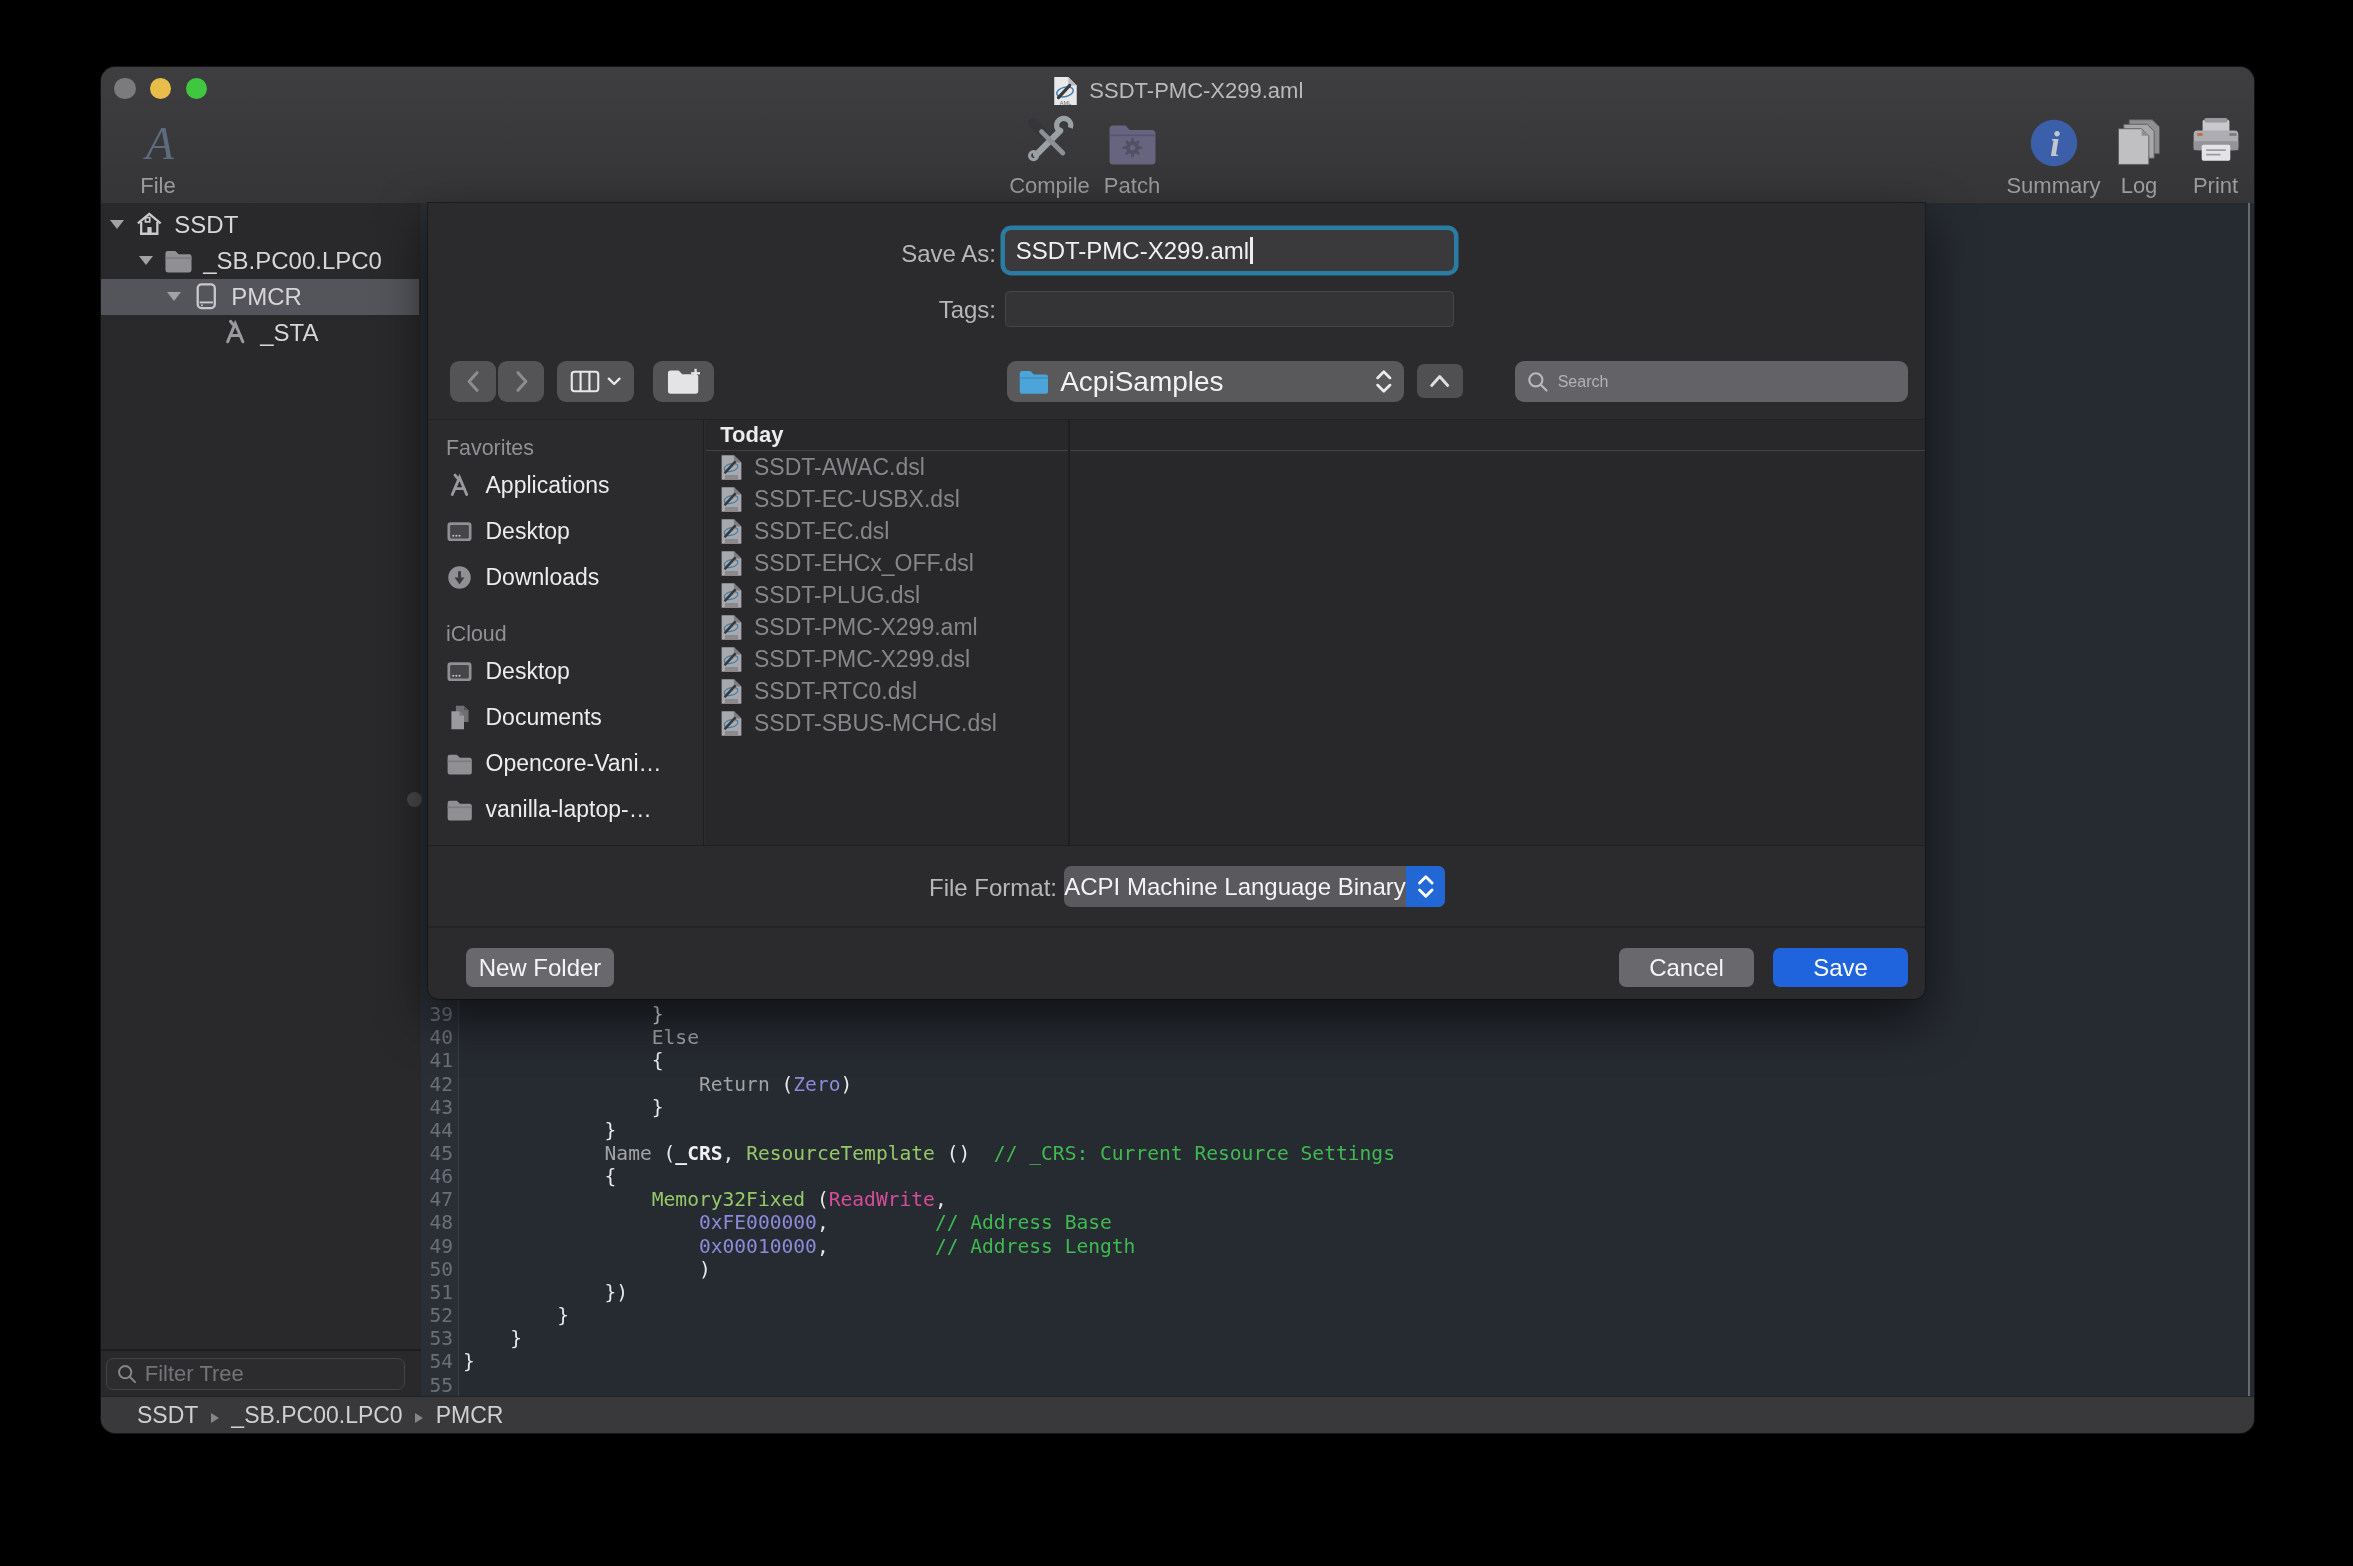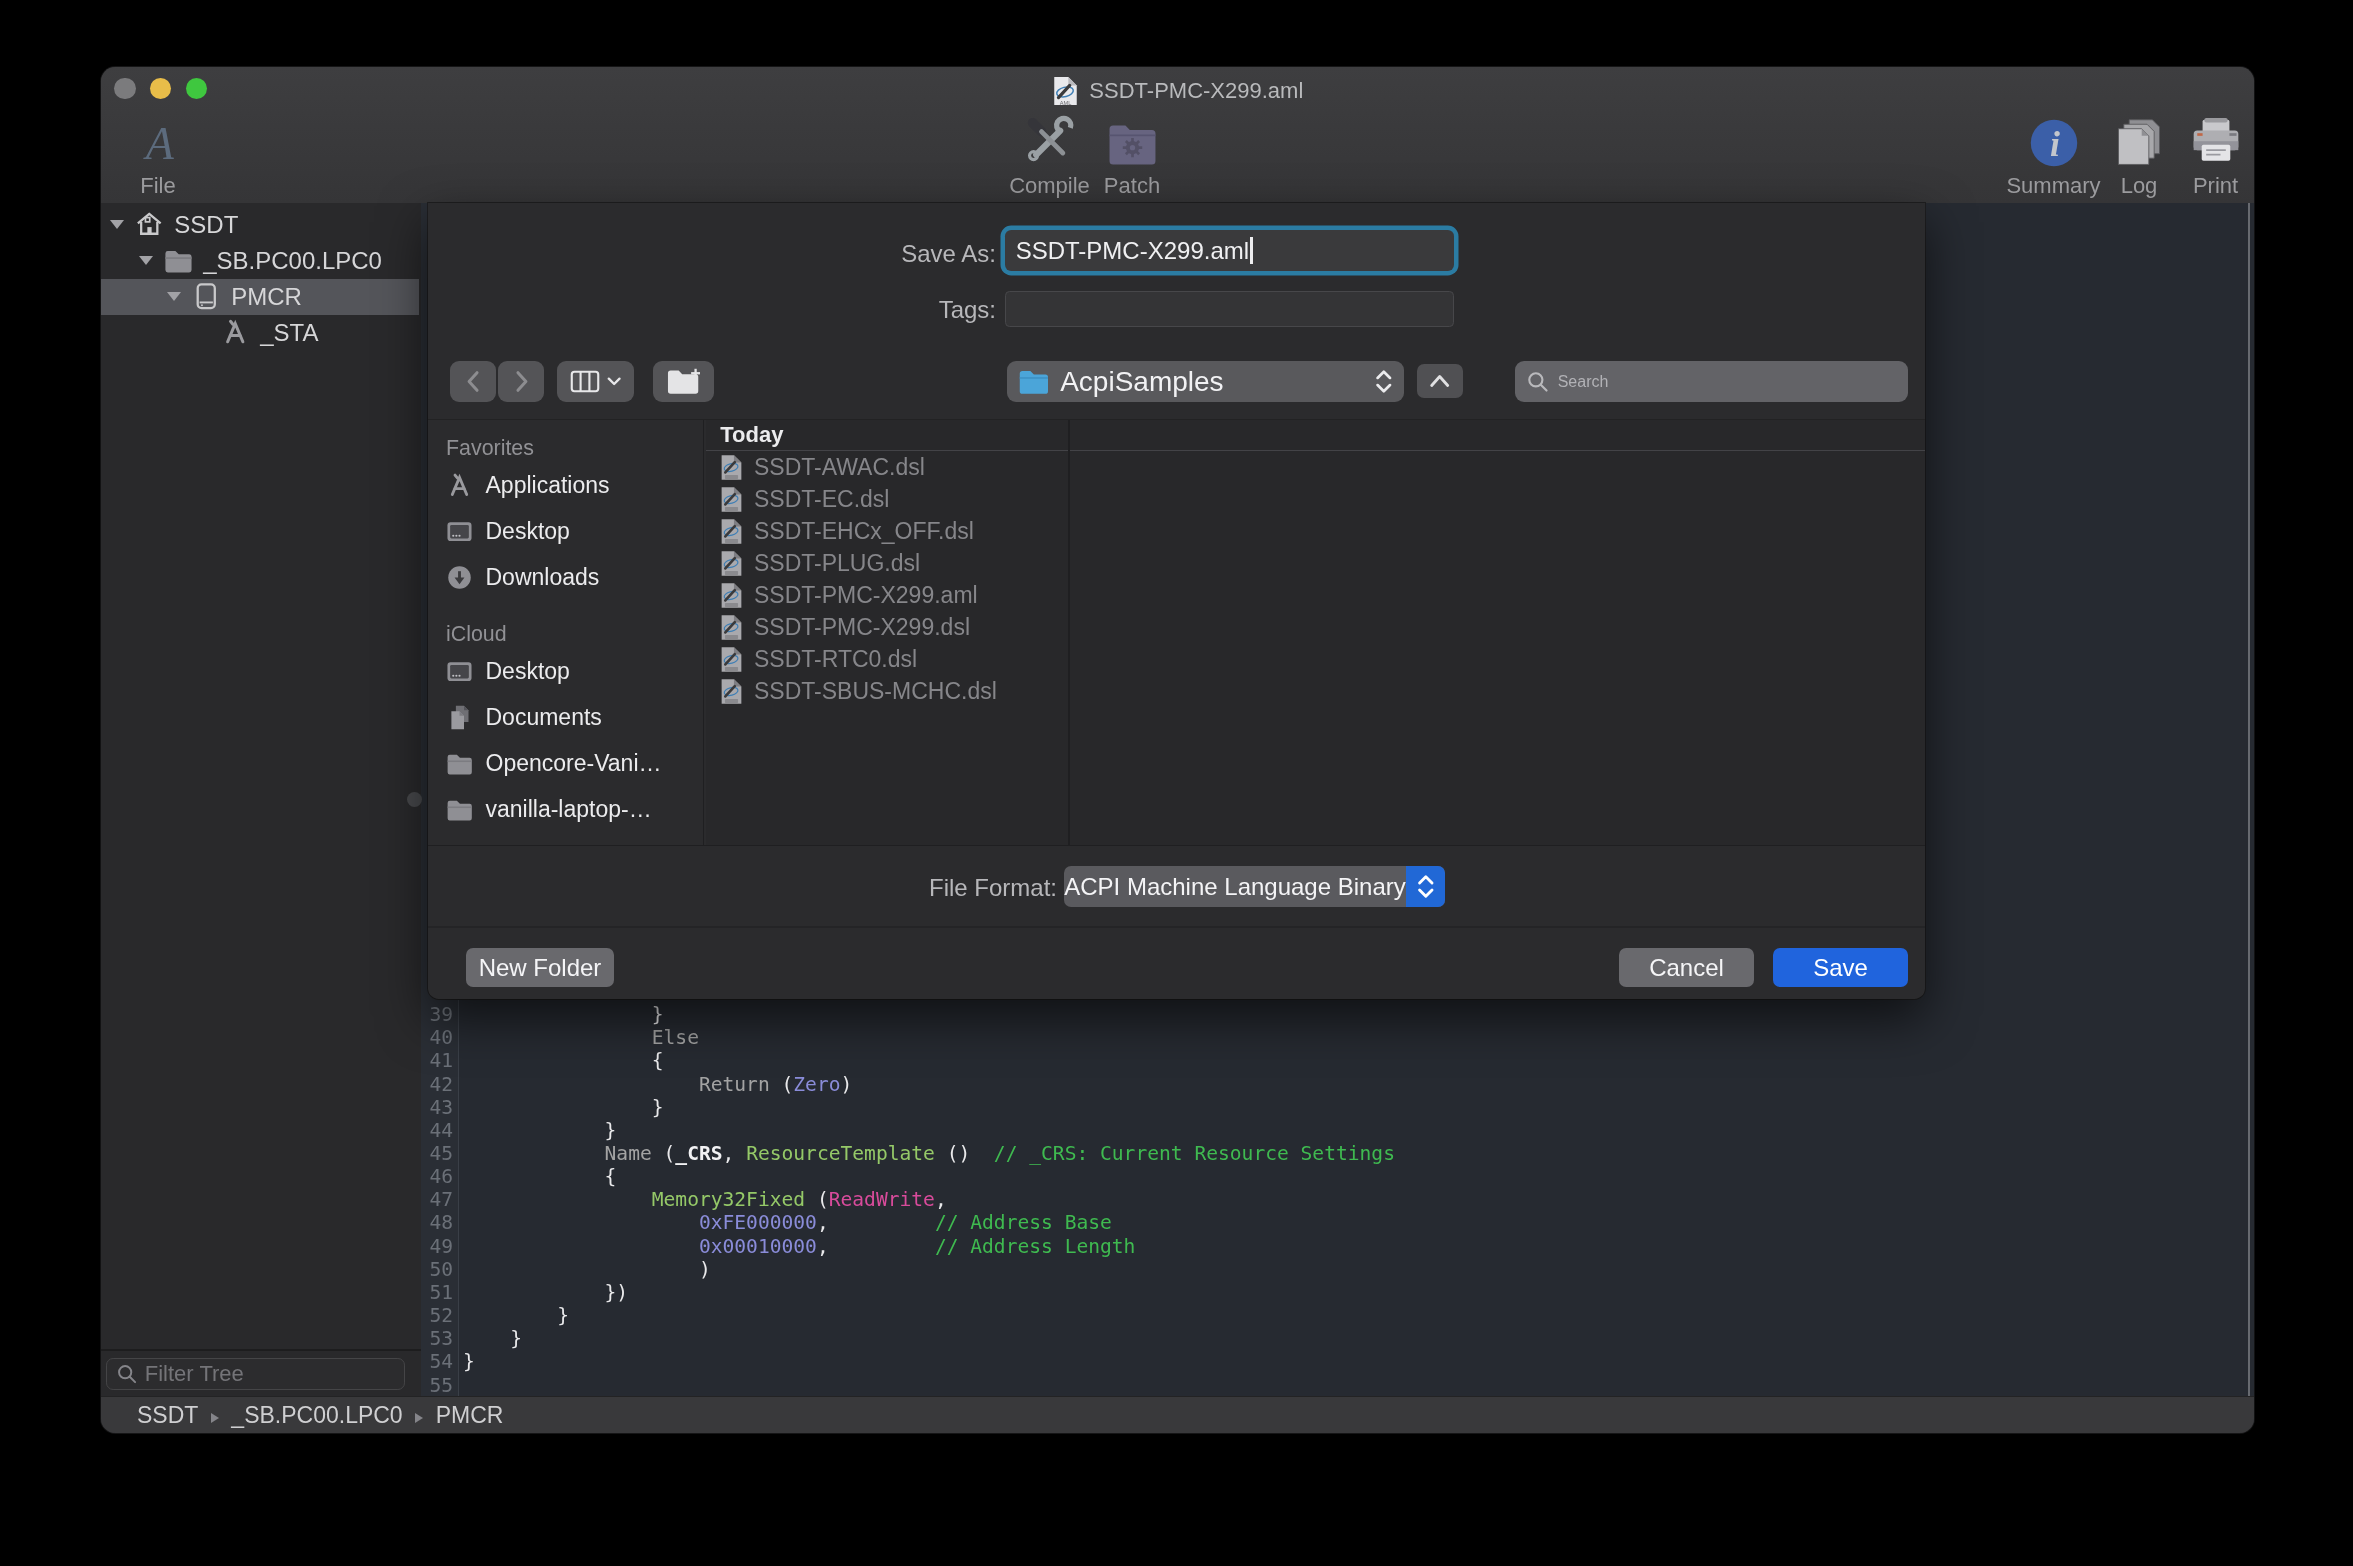--- a/index.html
+++ b/index.html
@@ -470,20 +470,32 @@
               <div class="filerow">
                 <span>
                   <svg width="23" height="27" viewBox="0 0 28 32">
                     <path d="M2 1 h15 l9 9 v21 h-24 z" fill="#a9a9ad"></path>
                     <path d="M17 1 l9 9 h-9 z" fill="#7e7e83"></path>
                     <ellipse cx="13.5" cy="16" rx="8.5" ry="4.6" fill="none" stroke="#3f7fb5" stroke-width="1.5" transform="rotate(-14 13.5 16)"></ellipse>
                     <path d="M6.5 22 L18 9.5" stroke="#3a3a3c" stroke-width="3.2" stroke-linecap="round"></path>
                     <rect x="6" y="25" width="16" height="5" rx="1" fill="#8a8a8e"></rect>
                   </svg>
                 </span>
+                <span class="fname">SSDT-EC-USBX.dsl</span>
+              </div>
+              <div class="filerow">
+                <span>
+                  <svg width="23" height="27" viewBox="0 0 28 32">
+                    <path d="M2 1 h15 l9 9 v21 h-24 z" fill="#a9a9ad"></path>
+                    <path d="M17 1 l9 9 h-9 z" fill="#7e7e83"></path>
+                    <ellipse cx="13.5" cy="16" rx="8.5" ry="4.6" fill="none" stroke="#3f7fb5" stroke-width="1.5" transform="rotate(-14 13.5 16)"></ellipse>
+                    <path d="M6.5 22 L18 9.5" stroke="#3a3a3c" stroke-width="3.2" stroke-linecap="round"></path>
+                    <rect x="6" y="25" width="16" height="5" rx="1" fill="#8a8a8e"></rect>
+                  </svg>
+                </span>
                 <span class="fname">SSDT-EC.dsl</span>
               </div>
               <div class="filerow">
                 <span>
                   <svg width="23" height="27" viewBox="0 0 28 32">
                     <path d="M2 1 h15 l9 9 v21 h-24 z" fill="#a9a9ad"></path>
                     <path d="M17 1 l9 9 h-9 z" fill="#7e7e83"></path>
                     <ellipse cx="13.5" cy="16" rx="8.5" ry="4.6" fill="none" stroke="#3f7fb5" stroke-width="1.5" transform="rotate(-14 13.5 16)"></ellipse>
                     <path d="M6.5 22 L18 9.5" stroke="#3a3a3c" stroke-width="3.2" stroke-linecap="round"></path>
                     <rect x="6" y="25" width="16" height="5" rx="1" fill="#8a8a8e"></rect>

